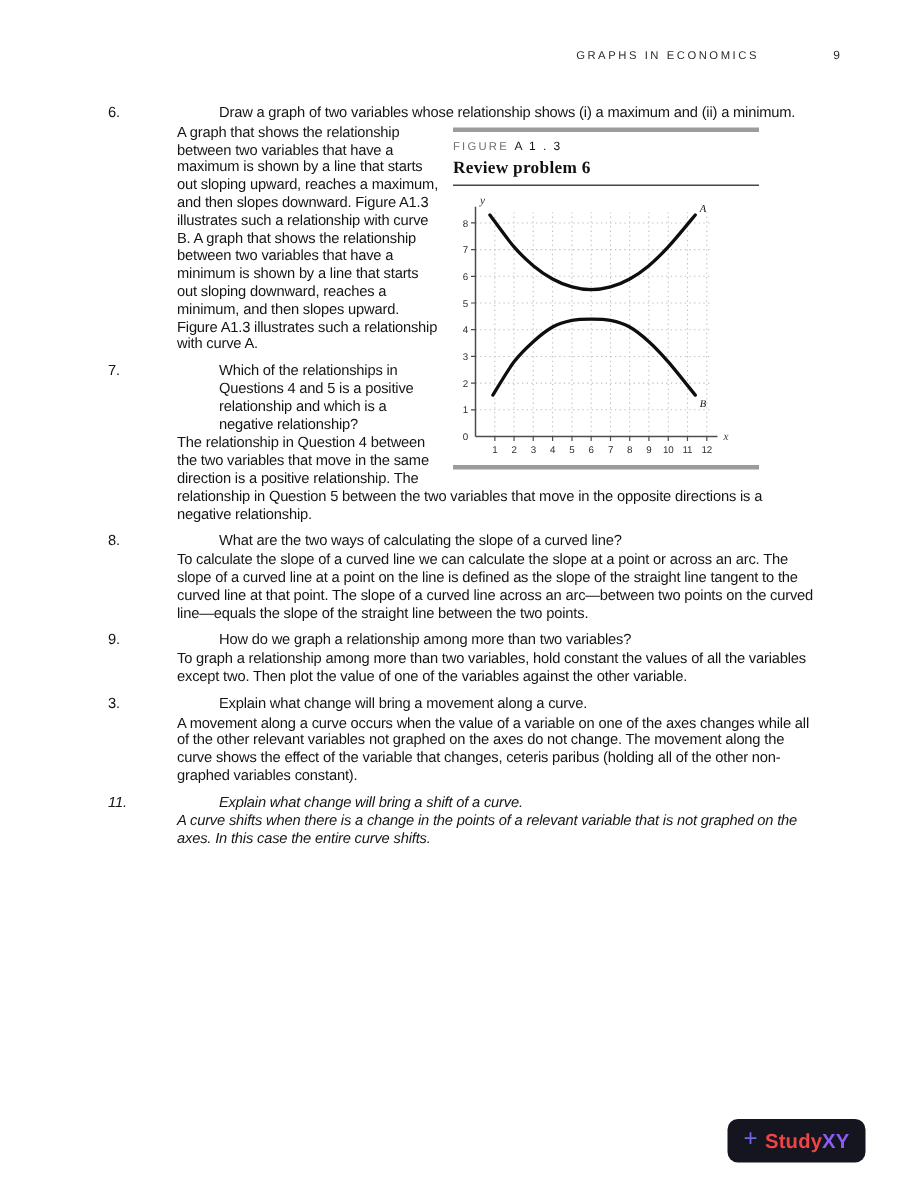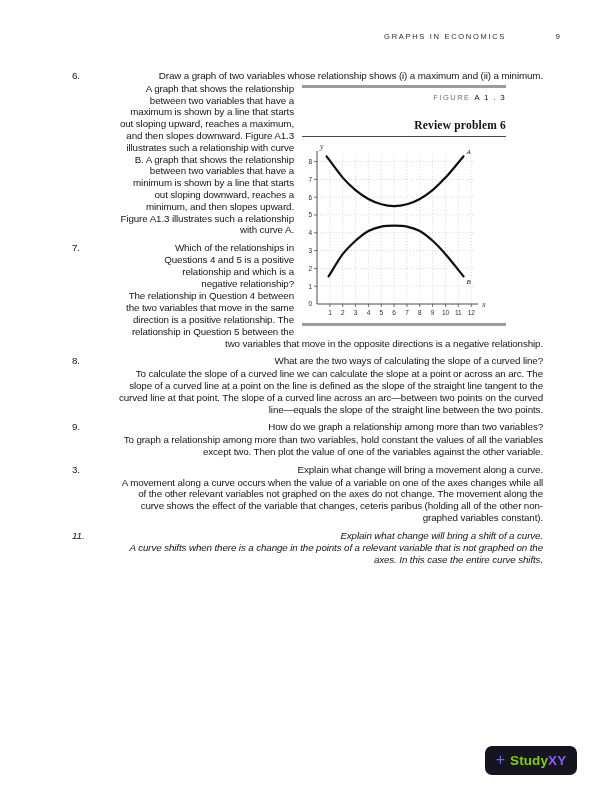--- a/index.html
+++ b/index.html
@@ -1,45 +1,45 @@
 <!DOCTYPE html>
 <html><head>
 <meta charset="utf-8">
 <style>
   html,body{margin:0;padding:0;background:#ffffff;}
   .page{position:relative;width:612px;height:792px;background:#ffffff;overflow:hidden;
-        font-family:"Liberation Sans",sans-serif;color:#151515;text-align:right;}
+        font-family:"Liberation Sans",sans-serif;color:#151515;}
   
   .hdr-title{position:absolute;top:32px;right:106px;font-size:7.5px;letter-spacing:1.7px;color:#2b2b2b;}
   .hdr-page{position:absolute;top:32px;right:52px;font-size:8px;color:#2b2b2b;}
   
   .content{position:absolute;left:72px;top:70px;width:471px;
            font-size:9.8px;line-height:11.8px;letter-spacing:-0.12px;color:#151515;}
   .q{position:relative;padding-left:28px;margin-bottom:6px;}
   .qnum{position:absolute;left:0;top:0;}
   .qtext{margin-bottom:1px;padding-left:46px;}
   .qa{margin-left:18px;}
   
   .figure{float:right;width:204px;margin:2px 37px 8px 8px;}
   .fig-topbar{height:3px;background:#9c9c9c;margin-bottom:5px;}
   .fig-labelrow{font-size:7.5px;letter-spacing:1.5px;color:#6e6e6e;line-height:10px;}
   .fig-num{font-size:8px;font-weight:normal;color:#141414;letter-spacing:1.3px;}
   .fig-caption{font-family:"Liberation Serif",serif;font-weight:bold;font-size:11.5px;
-               letter-spacing:0.2px;color:#111;margin-top:16px;padding-bottom:4px;
+               letter-spacing:0.2px;color:#111;margin-top:3px;padding-bottom:4px;
                border-bottom:1.5px solid #474747;line-height:13px;}
   .fig-chart{display:block;margin-top:3px;}
   .fig-bottombar{height:3px;background:#9c9c9c;margin-top:1px;}
   .tick{font-family:"Liberation Sans",sans-serif;font-size:6.5px;fill:#2c2c2c;}
   .axlab{font-family:"Liberation Serif",serif;font-style:italic;font-size:7.5px;fill:#333;}
   .curvelab{font-family:"Liberation Serif",serif;font-style:italic;font-size:7px;fill:#111;}
   
   .logo{position:absolute;left:485px;top:746px;width:92px;height:29px;background:#14151f;
         border-radius:7px;display:flex;align-items:center;justify-content:center;}
   .logo-plus{color:#6f66e8;font-size:16px;font-weight:400;line-height:1;margin-right:5px;margin-top:-1px;}
-  .logo-study{color:#84cc16;font-weight:bold;font-size:13.5px;letter-spacing:0.1px;}
+  .logo-study{color:#ef4444;font-weight:bold;font-size:13.5px;letter-spacing:0.1px;}
   .logo-xy{color:#8b5cf6;font-weight:bold;font-size:13.5px;letter-spacing:0.1px;}
 </style>
 </head>
 <body>
 
 <div class="page">
 
   <span class="hdr-title">GRAPHS IN ECONOMICS</span>
   <span class="hdr-page">9</span>
 

